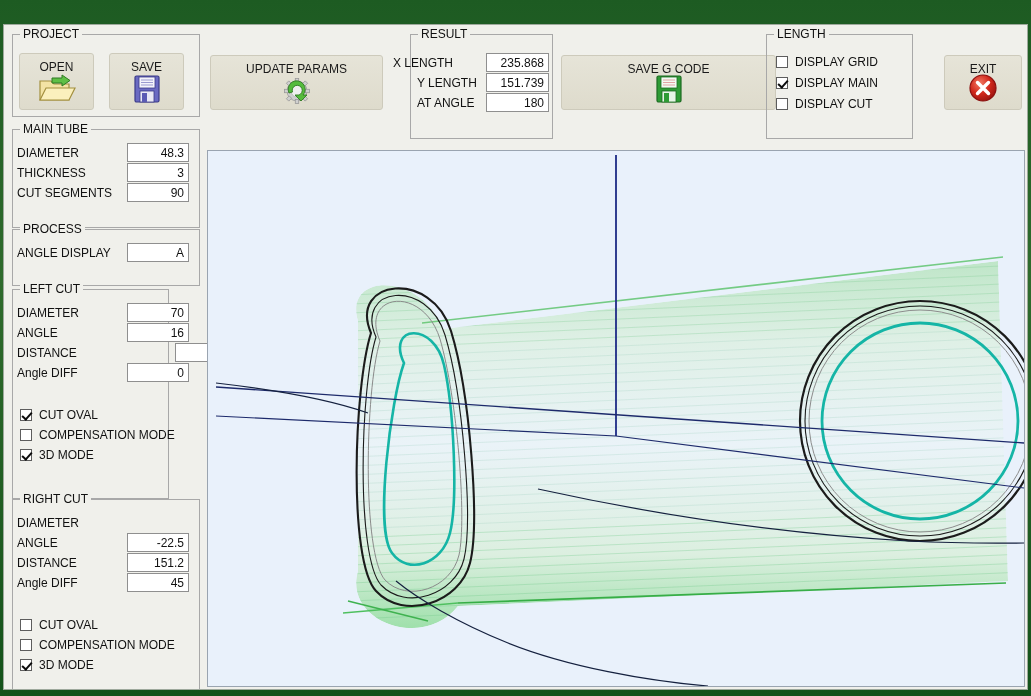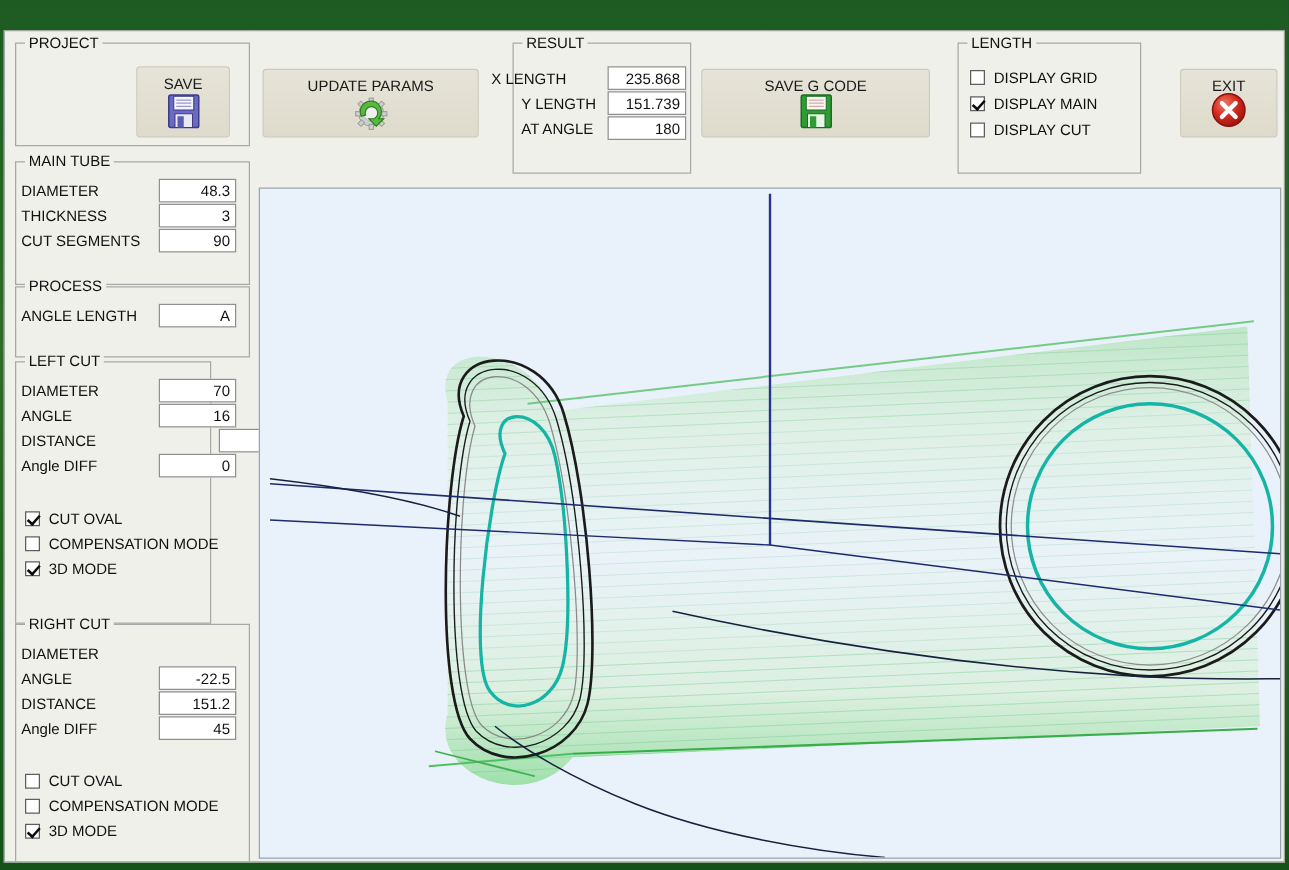--- a/index.html
+++ b/index.html
@@ -153,20 +153,30 @@
 
 <div id="window">
 
 
   <div id="client">
 
     <div class="gb" style="left:8px; top:9px; width:188px; height:83px;">
       <span class="gb-title">PROJECT</span>
     </div>
 
+    <div class="tbtn" style="left:15px; top:28px; width:75px; height:57px;">
+      <span class="tlabel">OPEN</span>
+      <span class="ticon">
+        <svg width="38" height="30" viewBox="0 0 38 30">
+          <path d="M2 26 L2 7 L13 7 L16 10 L31 10 L31 26 Z" fill="#f3e3a4" stroke="#a3903f" stroke-width="1.2"></path>
+          <path d="M2 26 L8 14 L37 14 L31 26 Z" fill="#fbf0bd" stroke="#a3903f" stroke-width="1.2"></path>
+          <path d="M14 4 L24 4 L24 1 L32 6.5 L24 12 L24 9 L14 9 Z" fill="#5fbf46" stroke="#2f7a22" stroke-width="1"></path>
+        </svg>
+      </span>
+    </div>
 
     <div class="tbtn" style="left:105px; top:28px; width:75px; height:57px;">
       <span class="tlabel">SAVE</span>
       <span class="ticon">
         <svg width="28" height="30" viewBox="0 0 28 30">
           <rect x="2" y="2" width="24" height="26" rx="1.5" fill="#6a6ac2" stroke="#3b3b88" stroke-width="1.2"></rect>
           <rect x="6" y="3" width="16" height="11" fill="#f4f4fb" stroke="#3b3b88" stroke-width="0.8"></rect>
           <line x1="8" y1="6" x2="20" y2="6" stroke="#9a9ad0" stroke-width="1"></line>
           <line x1="8" y1="8.5" x2="20" y2="8.5" stroke="#9a9ad0" stroke-width="1"></line>
           <line x1="8" y1="11" x2="20" y2="11" stroke="#9a9ad0" stroke-width="1"></line>
@@ -203,21 +213,21 @@
 
     <span class="flabel" style="left:389px; top:31px;">X LENGTH</span>
     <div class="fbox" style="left:482px; top:28px; width:63px; height:19px;">235.868</div>
 
     <span class="flabel" style="left:413px; top:51px;">Y LENGTH</span>
     <div class="fbox" style="left:482px; top:48px; width:63px; height:19px;">151.739</div>
 
     <span class="flabel" style="left:413px; top:71px;">AT ANGLE</span>
     <div class="fbox" style="left:482px; top:68px; width:63px; height:19px;">180</div>
 
-    <div class="tbtn" style="left:557px; top:30px; width:183px; height:55px;">
+    <div class="tbtn" style="left:557px; top:30px; width:215px; height:55px;">
       <span class="tlabel">SAVE G CODE</span>
       <span class="ticon">
         <svg width="28" height="30" viewBox="0 0 28 30">
           <rect x="2" y="2" width="24" height="26" rx="1.5" fill="#2e9b35" stroke="#1d6b22" stroke-width="1.2"></rect>
           <rect x="6" y="3" width="16" height="11" fill="#f2fbf2" stroke="#1d6b22" stroke-width="0.8"></rect>
           <line x1="8" y1="6" x2="20" y2="6" stroke="#e2a4a4" stroke-width="1"></line>
           <line x1="8" y1="8.5" x2="20" y2="8.5" stroke="#e2a4a4" stroke-width="1"></line>
           <line x1="8" y1="11" x2="20" y2="11" stroke="#e2a4a4" stroke-width="1"></line>
           <rect x="7" y="17" width="14" height="11" fill="#e6f5e6" stroke="#1d6b22" stroke-width="0.8"></rect>
           <rect x="9" y="19" width="5" height="9" fill="#2e9b35"></rect>
@@ -269,21 +279,21 @@
     <span class="flabel" style="left:13px; top:141px;">THICKNESS</span>
     <div class="fbox" style="left:123px; top:138px; width:62px; height:19px;">3</div>
 
     <span class="flabel" style="left:13px; top:161px;">CUT SEGMENTS</span>
     <div class="fbox" style="left:123px; top:158px; width:62px; height:19px;">90</div>
 
     <div class="gb" style="left:8px; top:204px; width:188px; height:57px;">
       <span class="gb-title">PROCESS</span>
     </div>
 
-    <span class="flabel" style="left:13px; top:221px;">ANGLE LENGTH</span>
+    <span class="flabel" style="left:13px; top:221px;">ANGLE DISPLAY</span>
     <div class="fbox" style="left:123px; top:218px; width:62px; height:19px;">A</div>
 
     <div class="gb" style="left:8px; top:264px; width:157px; height:210px;">
       <span class="gb-title">LEFT CUT</span>
     </div>
 
     <span class="flabel" style="left:13px; top:281px;">DIAMETER</span>
     <div class="fbox" style="left:123px; top:278px; width:62px; height:19px;">70</div>
 
     <span class="flabel" style="left:13px; top:301px;">ANGLE</span>

